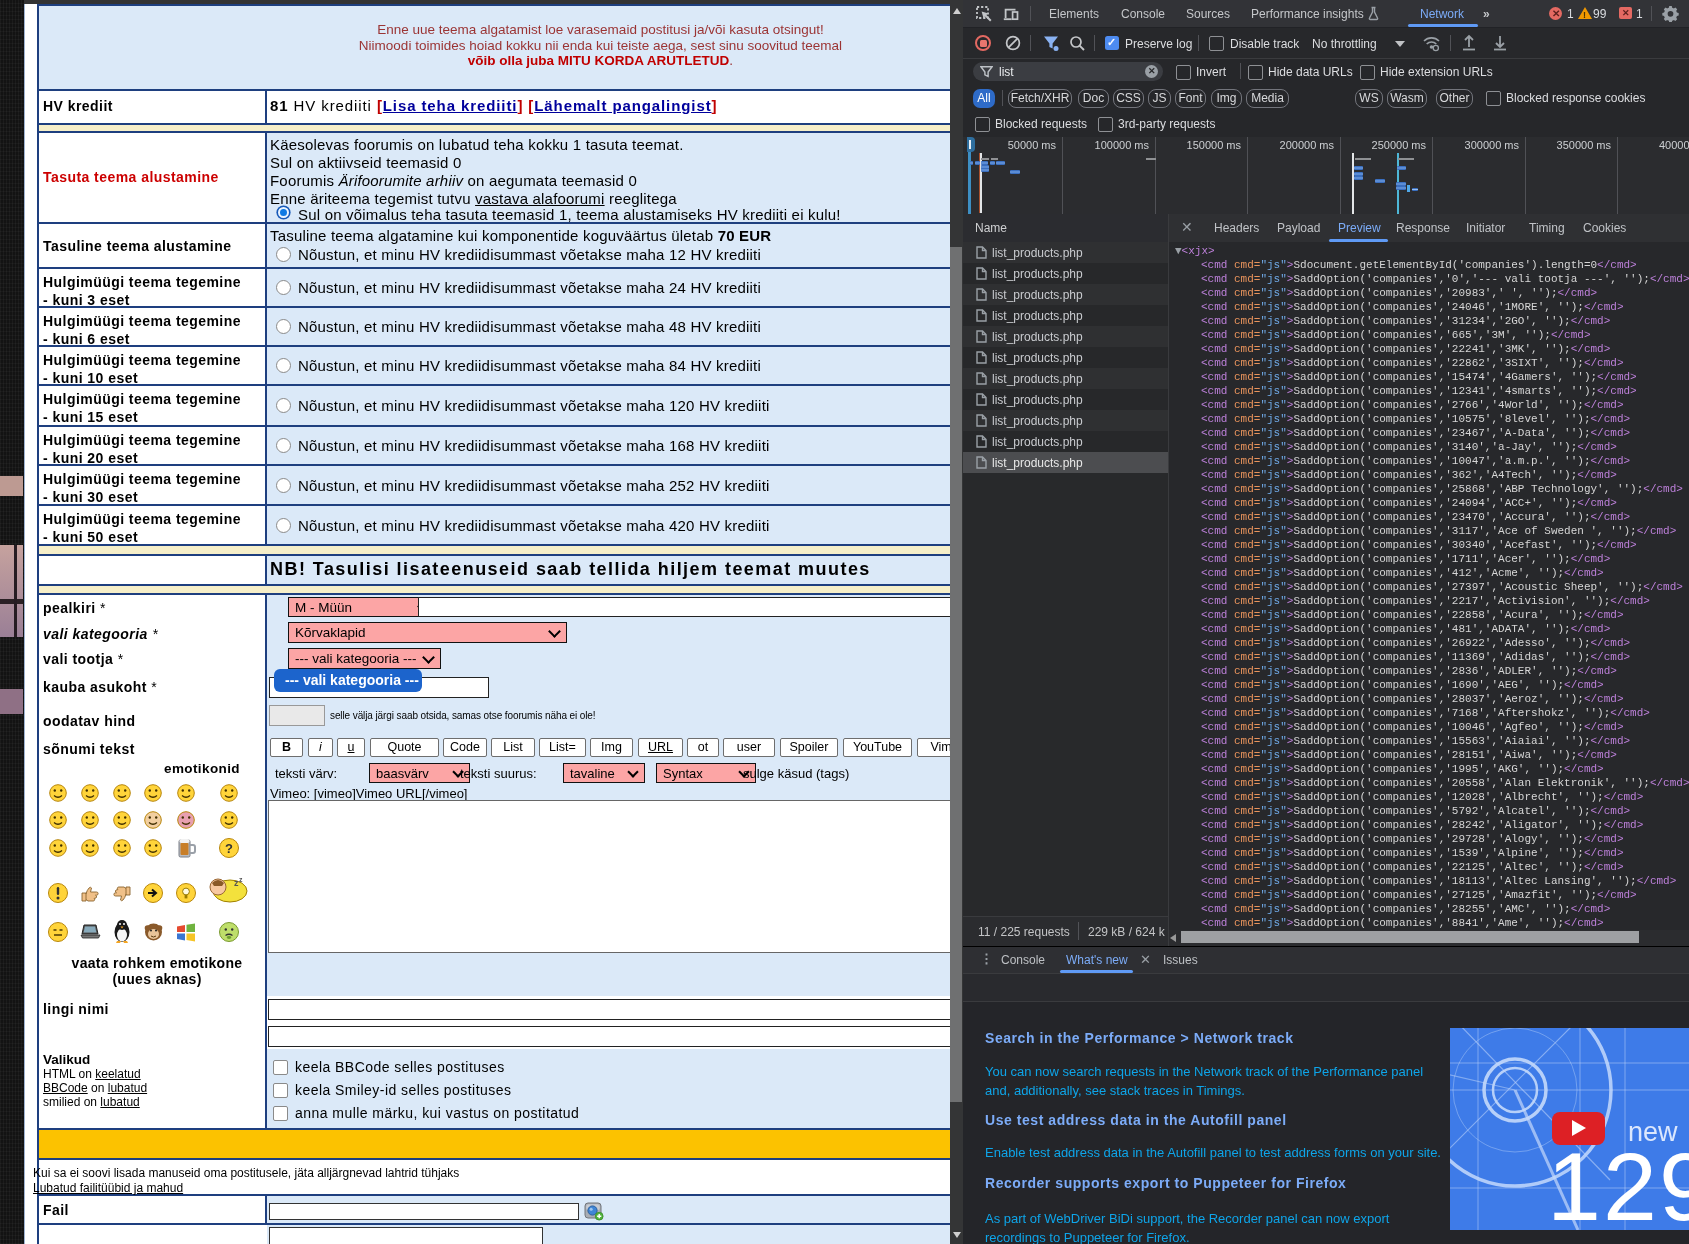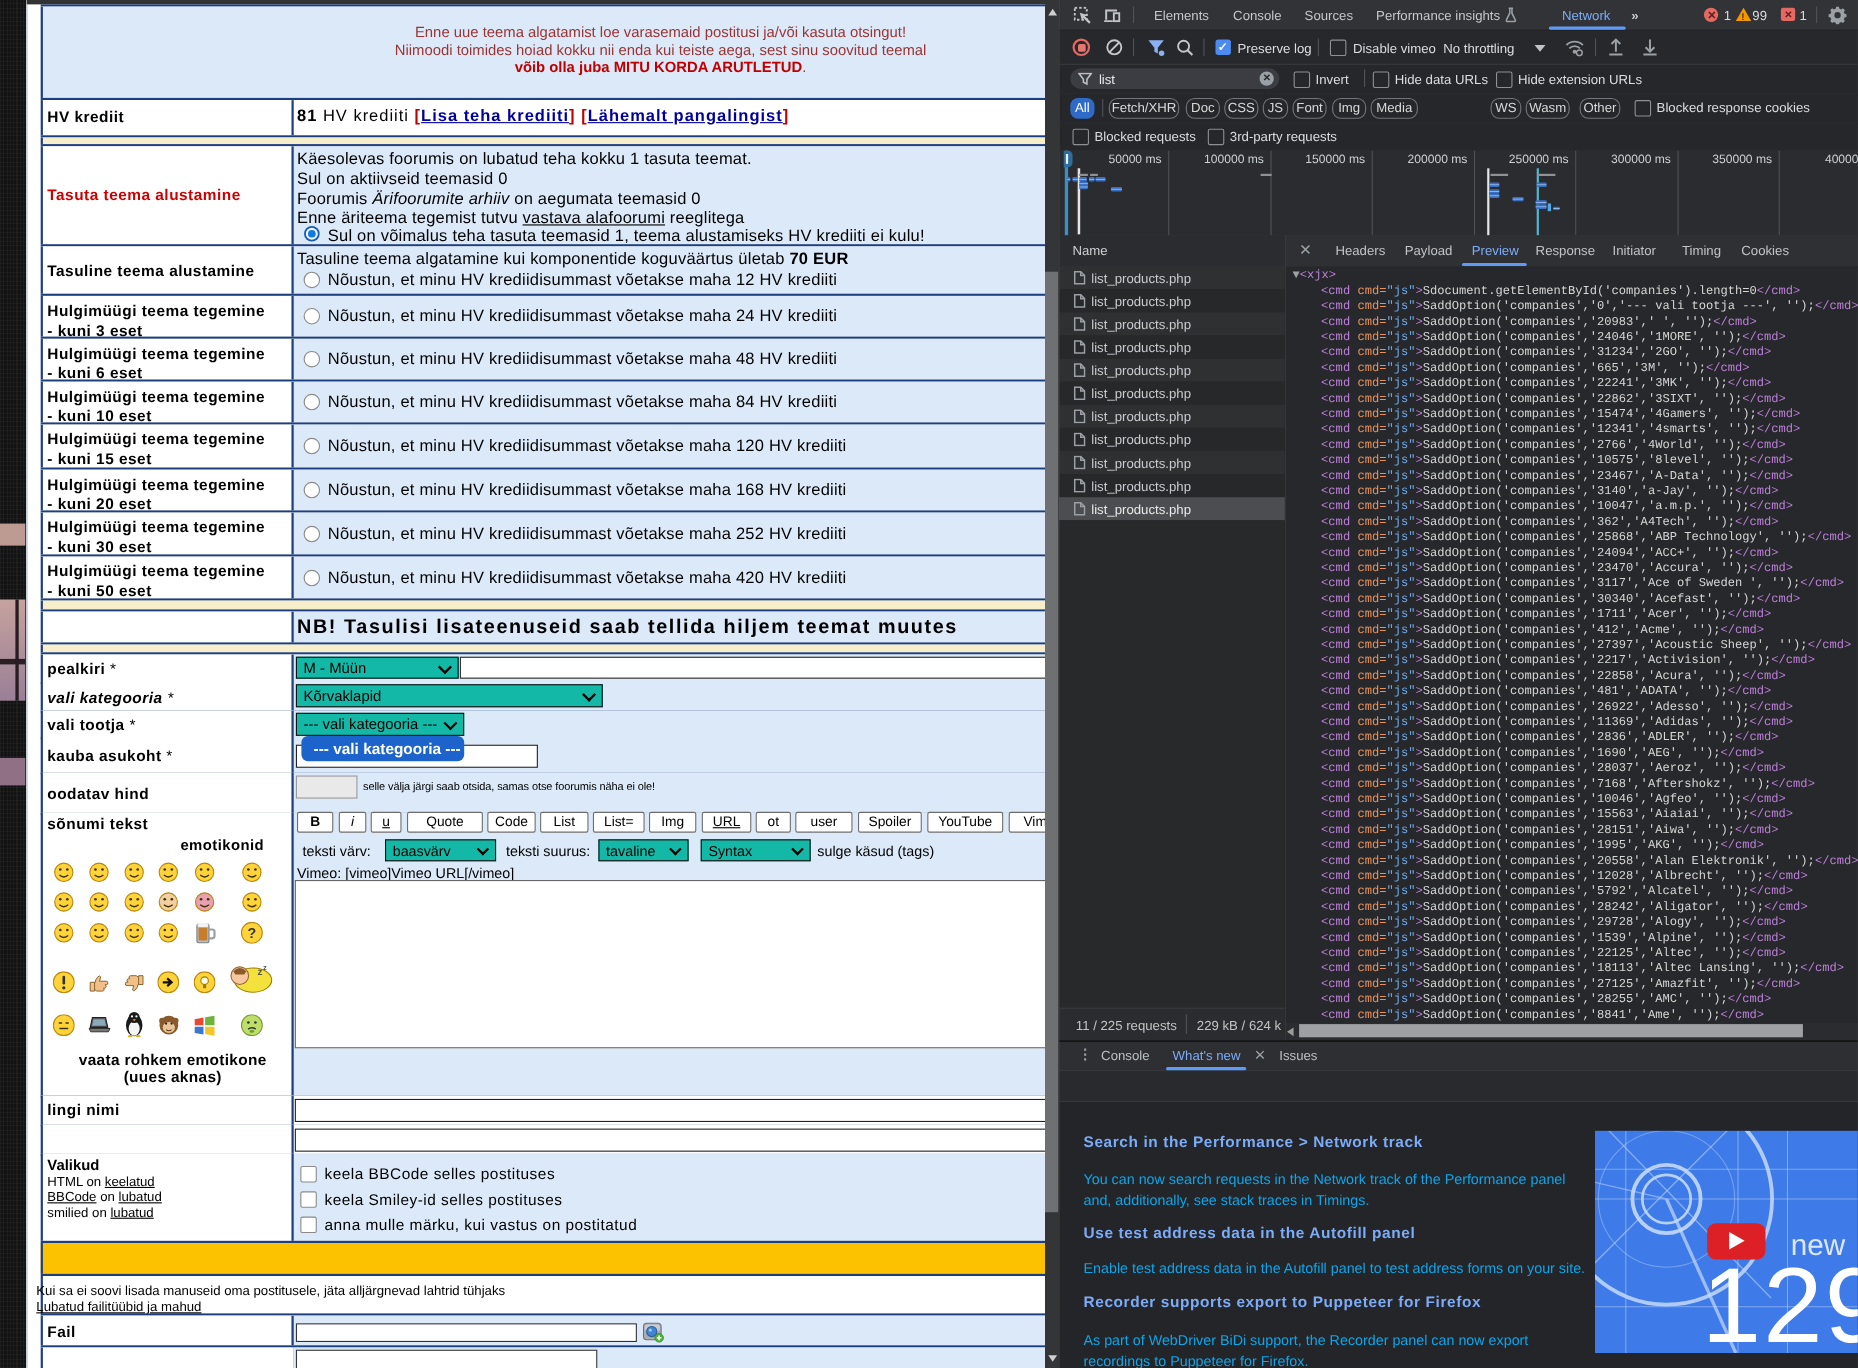--- a/index.html
+++ b/index.html
@@ -3,21 +3,21 @@
 <style>
 html,body{margin:0;padding:0;}
 body{width:1689px;height:1244px;overflow:hidden;background:#fff;font-family:"Liberation Sans",sans-serif;}
 .abs{position:absolute;}
 #stage{position:relative;width:1689px;height:1244px;overflow:hidden;}
 
 #page{left:24px;top:0;width:926px;height:1244px;background:#fff;overflow:hidden;}
 .lbl{font-weight:bold;color:#000;font-size:14px;letter-spacing:0.45px;}
 .navy{color:#00009c;}
 .redb{color:#c00000;}
-.selbox{position:absolute;background:#14b8a6;border:1.5px solid #111;font-size:13.5px;color:#000;}
+.selbox{position:absolute;background:#fca5a5;border:1.5px solid #111;font-size:13.5px;color:#000;margin-left:19px;}
 .selbox span{position:absolute;left:6px;top:2px;white-space:nowrap;}
 .chev{position:absolute;right:7px;top:4px;width:7px;height:7px;border-right:2.2px solid #000;border-bottom:2.2px solid #000;transform:rotate(45deg);}
 .inp{position:absolute;background:#fff;border:1.5px solid #222;}
 .btn{position:absolute;background:#fff;border:1px solid #6e6e6e;border-radius:2px;font-size:12.5px;color:#000;text-align:center;}
 .btn b{font-weight:bold;}
 .radio{position:absolute;width:13px;height:13px;border-radius:50%;background:#fff;border:1.5px solid #8a8a8a;}
 .radio.on{width:7px;height:7px;background:#0f7ae4;border:2.5px solid #eaf4ff;box-shadow:0 0 0 1.6px #1759b8;}
 .cb{position:absolute;width:13px;height:13px;background:#fff;border:1.5px solid #8a8a8a;border-radius:2px;}
 .t{position:absolute;white-space:nowrap;}
 
@@ -469,21 +469,21 @@
 <svg class="abs" style="left:106px;top:35px;" width="16" height="16" viewBox="0 0 16 16">
 <circle cx="7" cy="7" r="5" fill="none" stroke="#c4c6c9" stroke-width="1.7"></circle>
 <line x1="10.6" y1="10.6" x2="15" y2="15" stroke="#c4c6c9" stroke-width="1.9"></line>
       </svg>
 <div class="sep" style="left:131px;top:35px;height:16px;"></div>
 <div class="abs" style="left:142px;top:36px;width:14px;height:14px;background:#4d8bf0;border-radius:2.5px;"></div>
 <div class="dtxt" style="left:144px;top:36px;color:#f5f8ff;font-size:11px;font-weight:bold;">✓</div>
 <div class="dtxt" style="left:162px;top:37px;color:#dcdde0;">Preserve log</div>
 <div class="sep" style="left:235px;top:35px;height:16px;"></div>
 <div class="dcb" style="left:246px;top:36px;"></div>
-<div class="dtxt" style="left:267px;top:37px;color:#dcdde0;">Disable vimeo</div>
+<div class="dtxt" style="left:267px;top:37px;color:#dcdde0;">Disable track</div>
 <div class="dtxt" style="left:349px;top:37px;color:#dcdde0;">No throttling</div>
 <div class="abs" style="left:432px;top:41px;width:0;height:0;border-left:5px solid transparent;border-right:5px solid transparent;border-top:6px solid #c0c2c5;"></div>
 <svg class="abs" style="left:459px;top:35px;" width="19" height="17" viewBox="0 0 19 17">
 <path d="M2 6 a10.5 10.5 0 0 1 15 0" fill="none" stroke="#9aa0a6" stroke-width="1.6"></path>
 <path d="M4.7 9 a6.6 6.6 0 0 1 9.6 0" fill="none" stroke="#9aa0a6" stroke-width="1.6"></path>
 <circle cx="9.5" cy="12" r="1.8" fill="#9aa0a6"></circle>
 <circle cx="13.8" cy="13" r="2.6" fill="#27282b" stroke="#9aa0a6" stroke-width="1.3"></circle>
       </svg>
 <div class="sep" style="left:487px;top:35px;height:16px;"></div>
 <svg class="abs" style="left:498px;top:34px;" width="16" height="17" viewBox="0 0 16 17">

